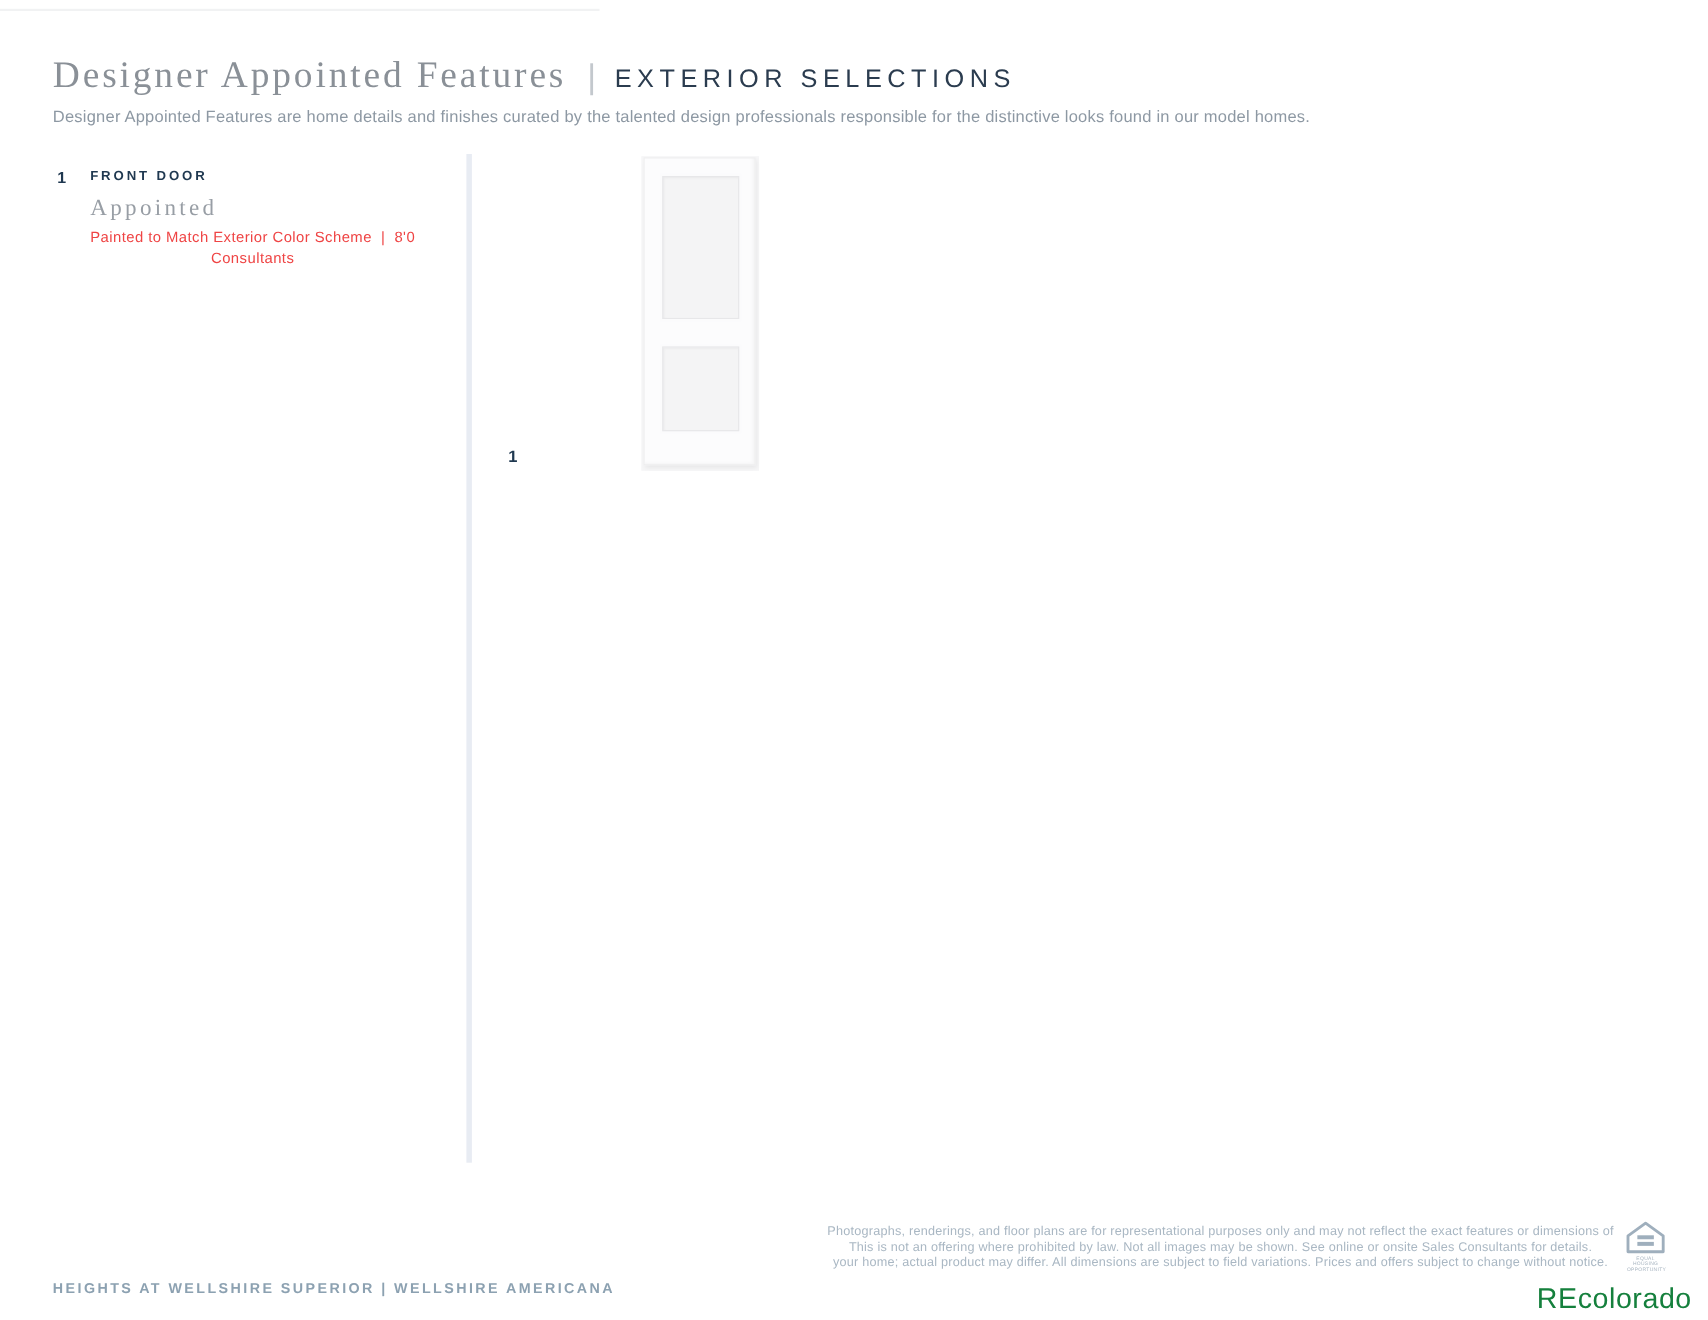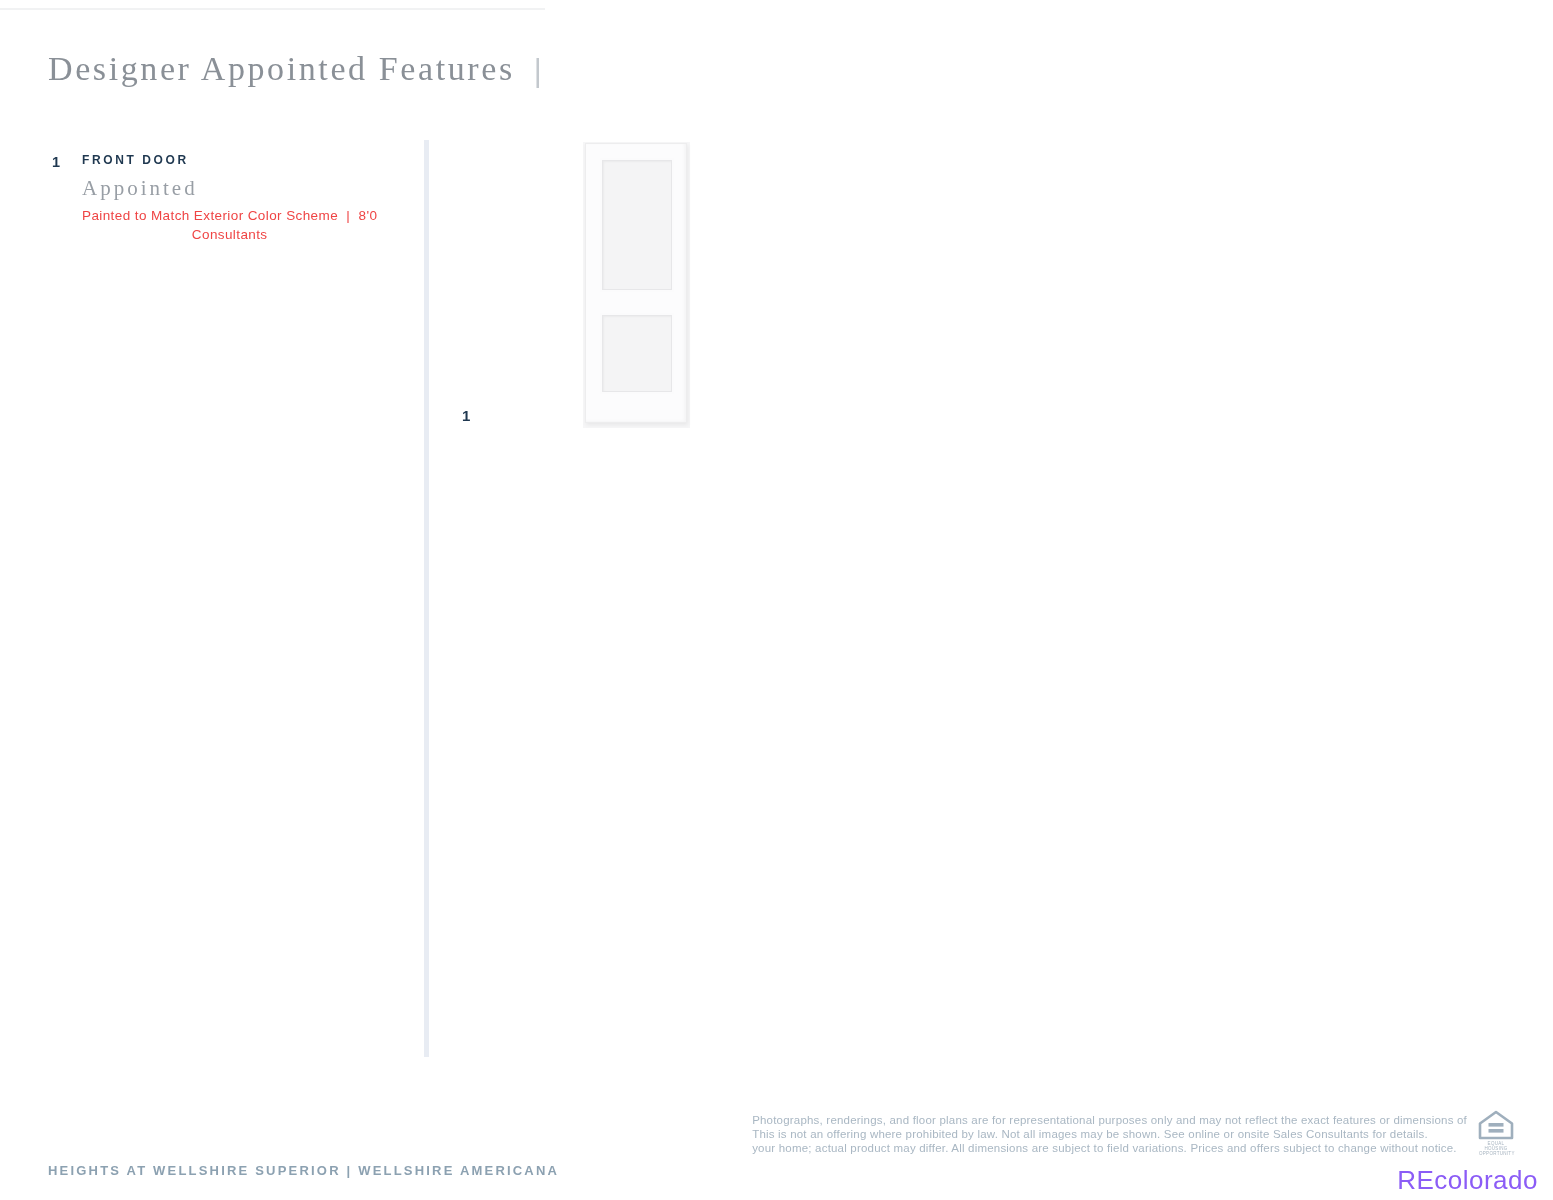--- a/index.html
+++ b/index.html
@@ -92,50 +92,52 @@
   .panel-top { top:16px; height:130px; }
   .panel-bottom { top:171px; height:77px; }
   
   .footer-left {
     position:absolute; left:48px; top:1118px;
     font-size:13px; font-weight:700; letter-spacing:2.2px;
     color:#8ca1b1; line-height:21px; white-space:pre;
   }
   .disclaimer {
     position:absolute; right:86px; top:1114px;
-    text-align:left;
+    text-align:center;
     font-size:11.5px; color:#a9b7c3; line-height:13.8px; letter-spacing:0.2px;
   }
   .eho {
     position:absolute; left:1476px; top:1110px; width:40px;
     text-align:center; color:#9fafbd;
   }
   .eho svg { display:block; margin:0 auto; }
   .eho-text {
     margin-top:1px;
     font-size:4.5px; letter-spacing:0.3px; line-height:5px;
     color:#a7b4c0; width:34px; margin-left:3px;
   }
   .watermark {
     position:absolute; right:15px; top:1165px;
-    font-size:26px; font-weight:400; color:#8b5cf6; letter-spacing:0.5px;text-align:right;
+    font-size:26px; font-weight:400; color:#15803d; letter-spacing:0.5px;text-align:right;
   }
 </style>
 </head>
 <body>
 
 <div class="page">
 
   <div class="top-rule"></div>
 
   <header class="hdr">
     <div class="hdr-line">
       <span class="serif-title">Designer Appointed Features</span>
       <span class="title-sep">|</span>
+      <span class="section-title">EXTERIOR SELECTIONS</span>
     </div>
+    <p class="hdr-desc">Designer Appointed Features are home details and finishes curated by the talented design professionals responsible for the distinctive looks found in our model homes.</p>
   </header>
 
   <section class="sel-item">
     <span class="sel-num">1</span>
     <div class="sel-body">
       <h2 class="sel-cat">FRONT DOOR</h2>
       <div class="sel-brand">Appointed</div>
       <div class="sel-detail first">Painted to Match Exterior Color Scheme  |  8'0</div>
       <div class="sel-detail">Consultants</div>
     </div>

